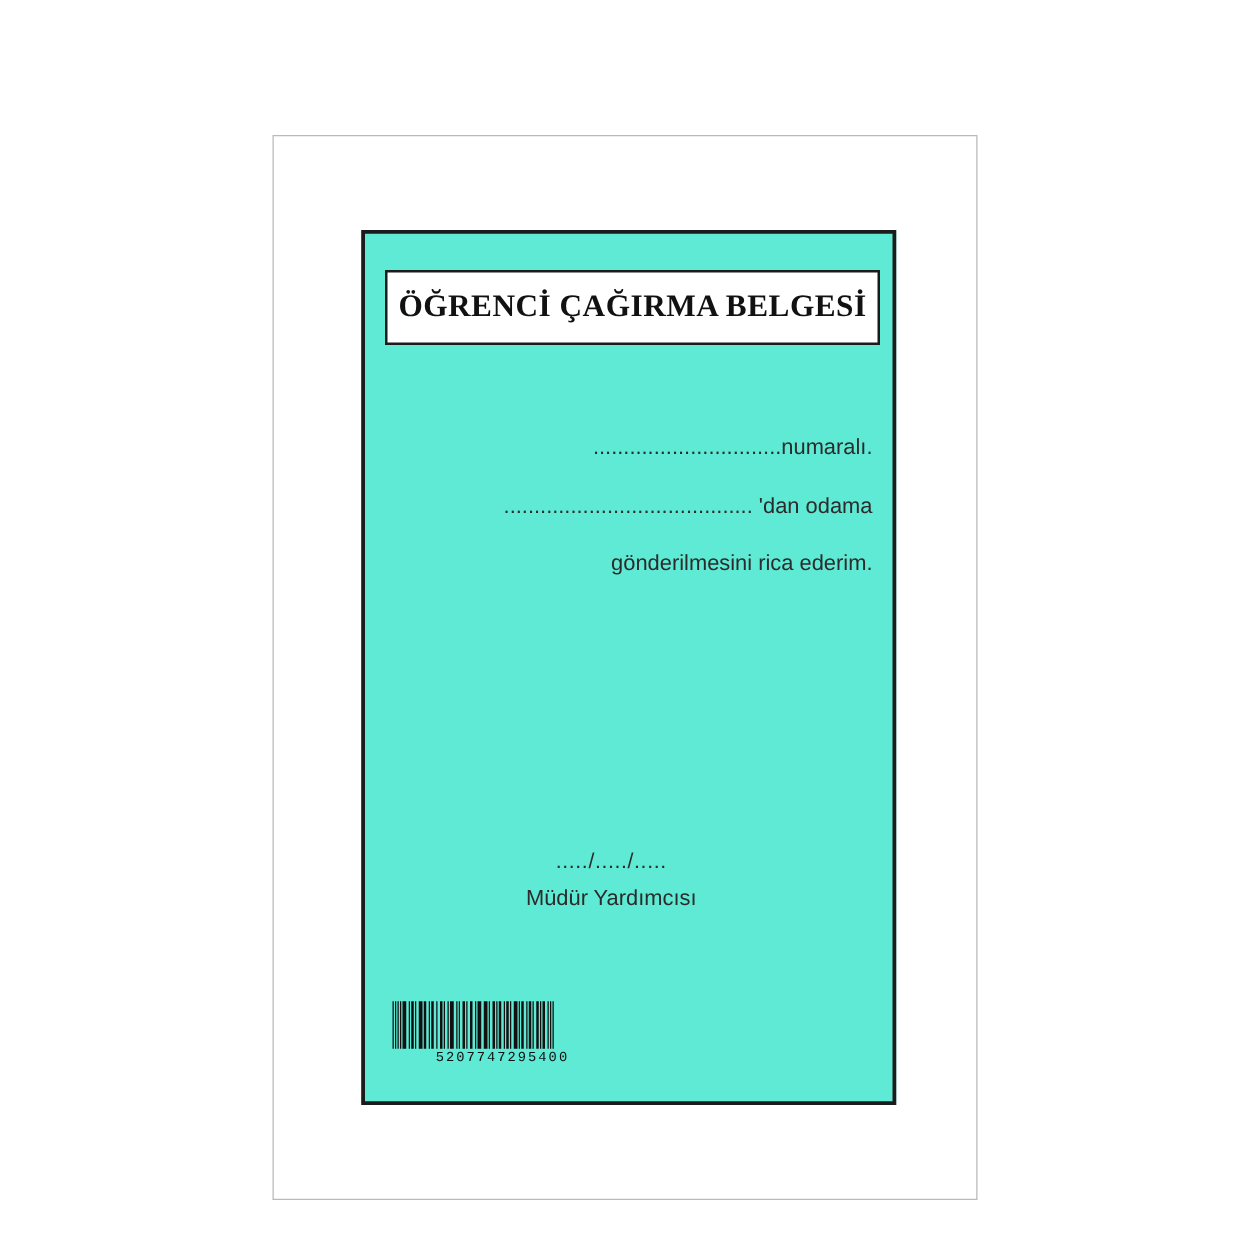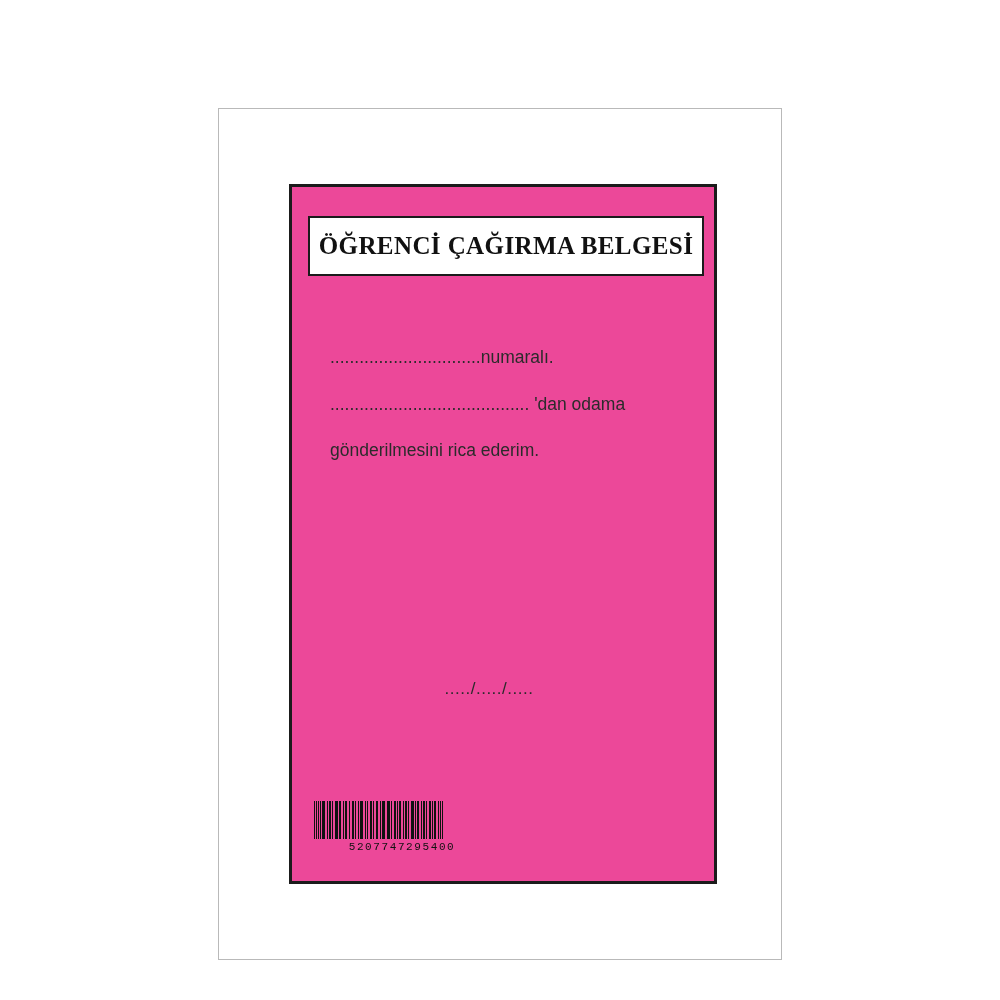--- a/index.html
+++ b/index.html
@@ -33,21 +33,21 @@
 
   
   .form-frame {
     position: absolute;
     left: 70px;
     top: 75px;
     width: 428px;
     height: 700px;
     border: 3px solid #1b1b1b;
     box-sizing: border-box;
-    background: #ec4899;
+    background: #5eead4;
   }
 
   
   .title-box {
     position: absolute;
     left: 16px;
     top: 29px;
     width: 396px;
     height: 60px;
     border: 2px solid #1b1b1b;
@@ -66,20 +66,21 @@
     color: #111111;
     white-space: nowrap;
   }
 
   
   .body-block {
     position: absolute;
     left: 38px;
     top: 162px;
     width: 368px;
+    text-align: right;
   }
 
   .body-line {
     font-size: 17.5px;
     color: #2b2b2b;
     line-height: 1;
     margin-bottom: 29px;
     white-space: nowrap;
   }
 
@@ -152,20 +153,21 @@
       </div>
 
       <div class="body-block">
         <div class="body-line">...............................numaralı.</div>
         <div class="body-line">......................................... 'dan odama</div>
         <div class="body-line">gönderilmesini rica ederim.</div>
       </div>
 
       <div class="sign-block">
         <div class="sign-date">...../...../.....</div>
+        <div class="sign-role">Müdür Yardımcısı</div>
       </div>
 
       <div class="barcode-area">
         <div class="barcode-bars" id="barcode-bars">
             <i style="width: 1px; margin-right: 1px;"></i>
             <i style="width: 1px; margin-right: 1px;"></i>
             <i style="width: 1px; margin-right: 1px;"></i>
             <i style="width: 1px; margin-right: 1px;"></i>
             <i style="width: 3px; margin-right: 2px;"></i>
             <i style="width: 1px; margin-right: 1px;"></i>

